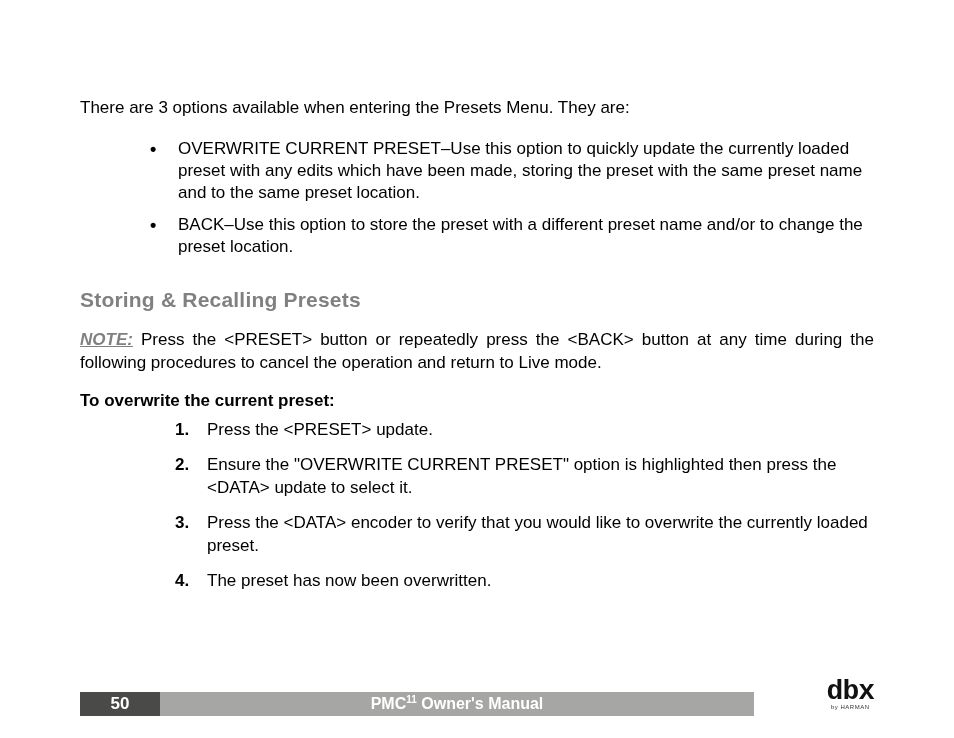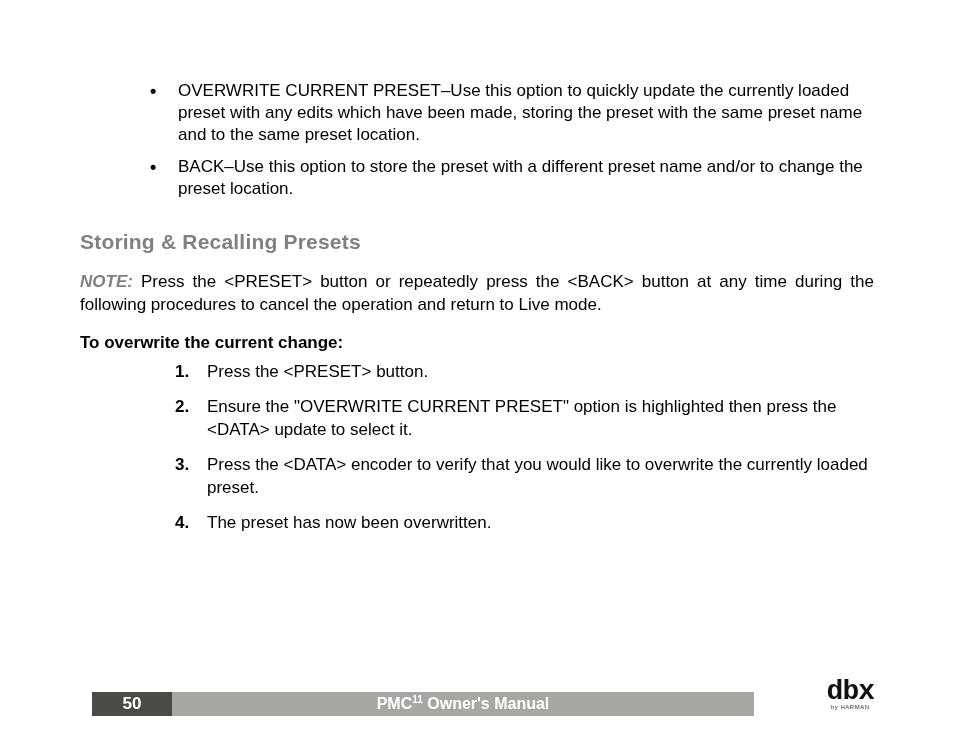--- a/index.html
+++ b/index.html
@@ -56,20 +56,21 @@
   .note-line {
     font-size: 17px;
     line-height: 1.35;
     margin-bottom: 16px;
     text-align: justify;
   }
   .note-label {
     font-weight: bold;
     font-style: italic;
     color: #808080;
+    text-decoration: underline;
   }
   .subhead {
     font-size: 17px;
     font-weight: bold;
     margin-bottom: 8px;
   }
   ol.steps {
     list-style: none;
     counter-reset: step;
     padding: 0 0 0 95px;
@@ -94,21 +95,21 @@
   
   .footer {
     position: absolute;
     left: 80px;
     right: 80px;
     bottom: 30px;
     height: 28px;
   }
   .footer-bar {
     position: absolute;
-    left: 12px;
+    left: 0;
     right: 120px;
     bottom: 0;
     height: 16px;
     text-decoration: underline;
   }
   .footer-dark {
     position: absolute;
     left: 0;
     width: 80px;
     height: 24px;
@@ -156,41 +157,42 @@
     letter-spacing: 0.5px;
     color: #333;
     margin-top: -2px;
   }
 </style>
 </head>
 <body>
 
 <div class="page">
 
+  <p class="intro">There are 3 options available when entering the Presets Menu. They are:</p>
 
   <ul class="bullets">
     <li>
       <span class="bold-run">OVERWRITE CURRENT PRESET</span><span>–Use this option to quickly update the currently loaded preset with any edits which have been made, storing the preset with the same preset name and to the same preset location.</span>
     </li>
     <li>
       <span class="bold-run">BACK</span><span>–Use this option to store the preset with a different preset name and/or to change the preset location.</span>
     </li>
   </ul>
 
   <div class="section-heading">Storing &amp; Recalling Presets</div>
 
   <p class="note-line">
     <span class="note-label">NOTE:</span><span> Press the </span><span class="bold-run">&lt;PRESET&gt;</span><span> button or repeatedly press the </span><span class="bold-run">&lt;BACK&gt;</span><span> button at any time during the following procedures to cancel the operation and return to Live mode.</span>
   </p>
 
-  <div class="subhead">To overwrite the current change:</div>
+  <div class="subhead">To overwrite the current preset:</div>
 
   <ol class="steps">
     <li>
-      <span>Press the </span><span class="bold-run">&lt;PRESET&gt;</span><span> button.</span>
+      <span>Press the </span><span class="bold-run">&lt;PRESET&gt;</span><span> update.</span>
     </li>
     <li>
       <span>Ensure the "OVERWRITE CURRENT PRESET" option is highlighted then press the </span><span class="bold-run">&lt;DATA&gt;</span><span> update to select it.</span>
     </li>
     <li>
       <span>Press the </span><span class="bold-run">&lt;DATA&gt;</span><span> encoder to verify that you would like to overwrite the currently loaded preset.</span>
     </li>
     <li>
       <span>The preset has now been overwritten.</span>
     </li>

